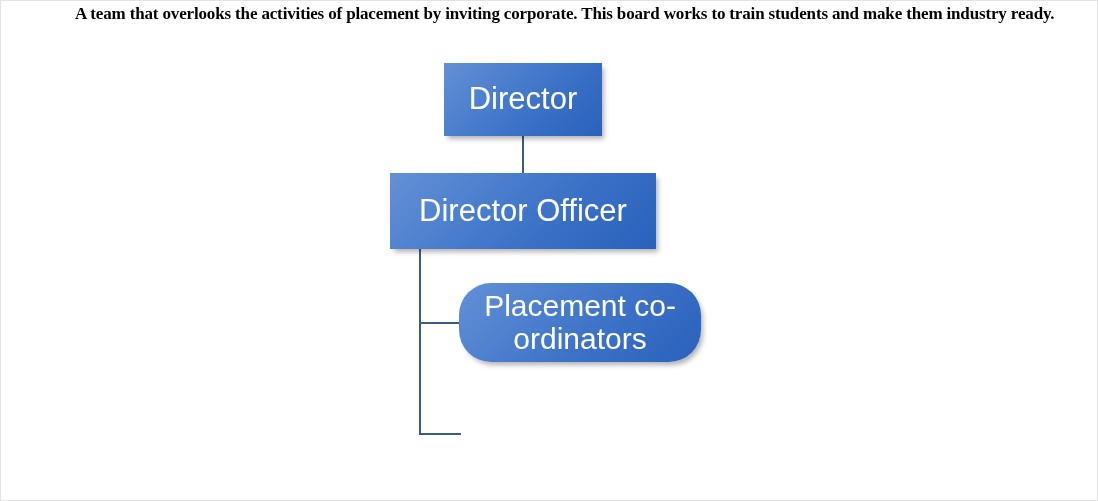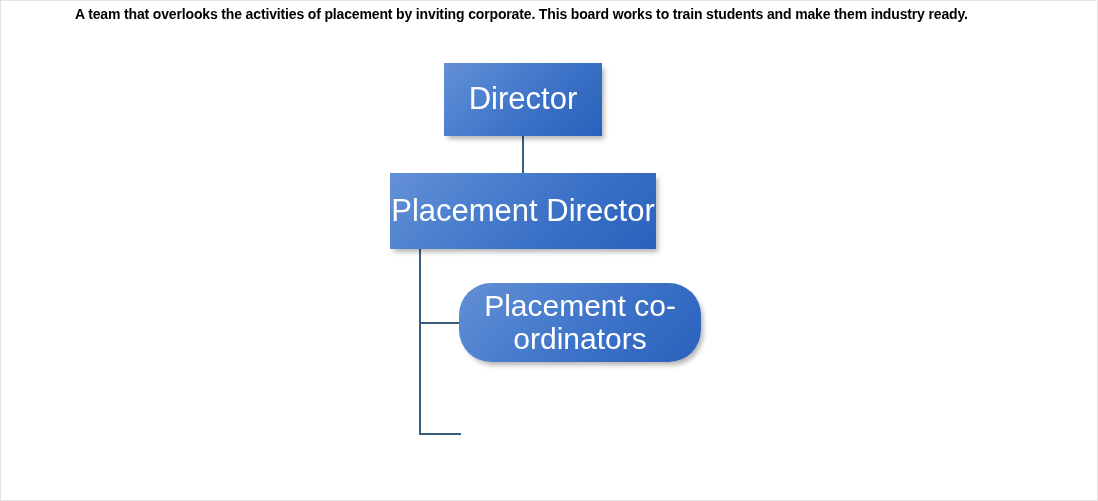--- a/index.html
+++ b/index.html
@@ -21,22 +21,22 @@
     box-sizing: border-box;
     overflow: hidden;
   }
 
   
   #caption {
     position: absolute;
     left: 74px;
     top: 4px;
     width: 960px;
-    font-family: Liberation Sans, sans-serif;
-    font-size: 14px;
+    font-family: Liberation Serif, serif;
+    font-size: 17px;
     font-weight: bold;
     color: #000000;
     letter-spacing: -0.15px;
     white-space: nowrap;
     line-height: 18px;
   }
 
   
   .conn {
     position: absolute;
@@ -92,21 +92,21 @@
 
   <div class="conn conn-h" style="left:418px; top:321px; width:42px;"></div>
 
   <div class="conn conn-h" style="left:418px; top:432px; width:42px;"></div>
 
   <div class="node" id="node-director">
     <span class="node-label">Director</span>
   </div>
 
   <div class="node" id="node-officer">
-    <span class="node-label">Placement Director</span>
+    <span class="node-label">Director Officer</span>
   </div>
 
   <div class="node" id="node-coordinators">
     <span class="node-label">Placement  co-
 ordinators</span>
   </div>
 
 
 </div>
 

